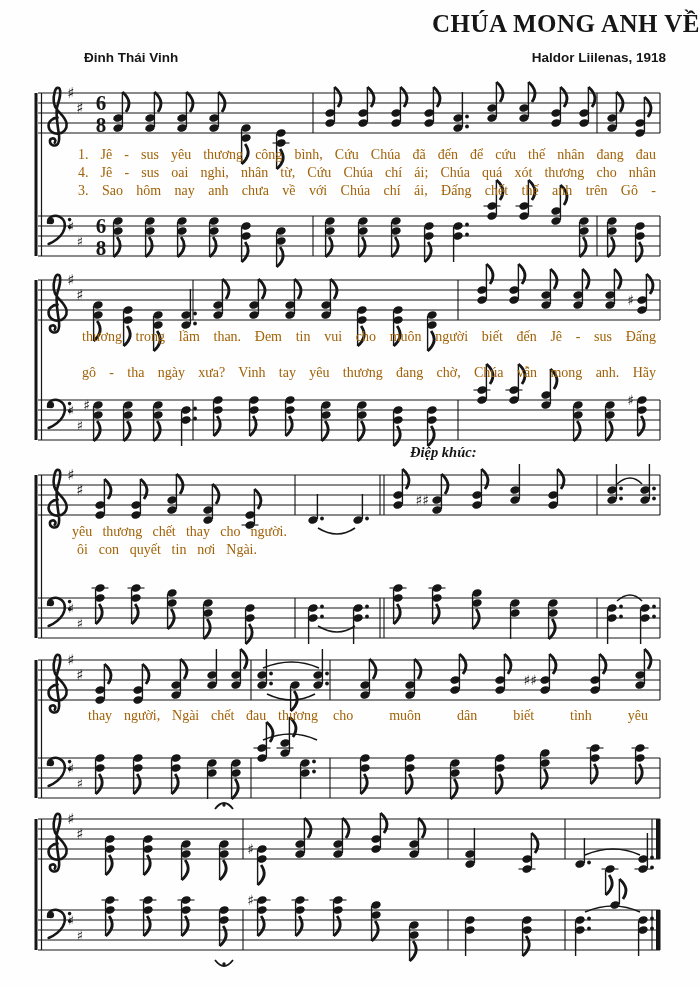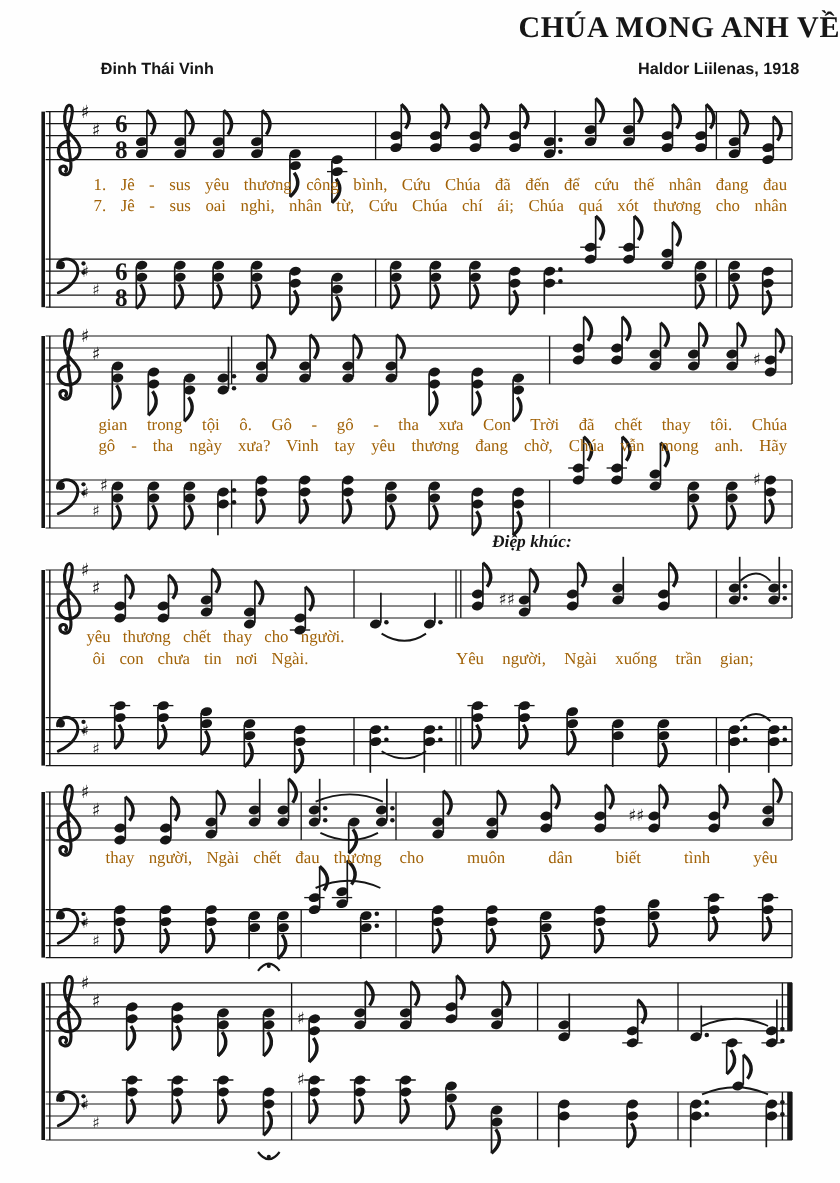--- a/index.html
+++ b/index.html
@@ -845,25 +845,25 @@
       <ellipse cx="643" cy="930" rx="4.8" ry="3.6" fill="#161616" transform="rotate(-16 643 930)"></ellipse>
       <line x1="638.6" y1="921" x2="638.6" y2="956" stroke="#161616" stroke-width="1.4"></line>
       <circle cx="652" cy="918.5" r="1.9" fill="#161616"></circle>
       <circle cx="652" cy="928.5" r="1.9" fill="#161616"></circle>
       <path d="M585 912 Q 613.5 900 640 912" fill="none" stroke="#161616" stroke-width="1.6"></path>
     </svg>
 
   <div class="chorus">Điệp khúc:</div>
 
   <div class="lyr l11">1. Jê - sus yêu thương công bình, Cứu Chúa đã đến để cứu thế nhân đang đau</div>
-  <div class="lyr l12">7. Jê - sus oai nghi, nhân từ, Cứu Chúa chí ái; Chúa quá xót thương cho nhân</div>
+  <div class="lyr l12">4. Jê - sus oai nghi, nhân từ, Cứu Chúa chí ái; Chúa quá xót thương cho nhân</div>
+  <div class="lyr l13">3. Sao hôm nay anh chưa về với Chúa chí ái, Đấng chết thế anh trên Gô -</div>
 
-  <div class="lyr l22">gian trong tội ô. Gô - gô - tha xưa Con Trời đã chết thay tôi. Chúa</div>
+  <div class="lyr l21">thương trong lầm than. Đem tin vui cho muôn người biết đến Jê - sus Đấng</div>
   <div class="lyr l23">gô - tha ngày xưa? Vinh tay yêu thương đang chờ, Chúa vẫn mong anh. Hãy</div>
 
   <div class="lyr l31">yêu thương chết thay cho người.</div>
-  <div class="lyr l32a">ôi con chưa tin nơi Ngài.</div>
-  <div class="lyr l32b">Yêu người, Ngài xuống trần gian;</div>
+  <div class="lyr l32a">ôi con quyết tin nơi Ngài.</div>
 
   <div class="lyr l41b">cho muôn dân biết tình yêu</div>
   <div class="lyr l41a">thay người, Ngài chết đau thương</div>
 
 </div>
 
 </body></html>

